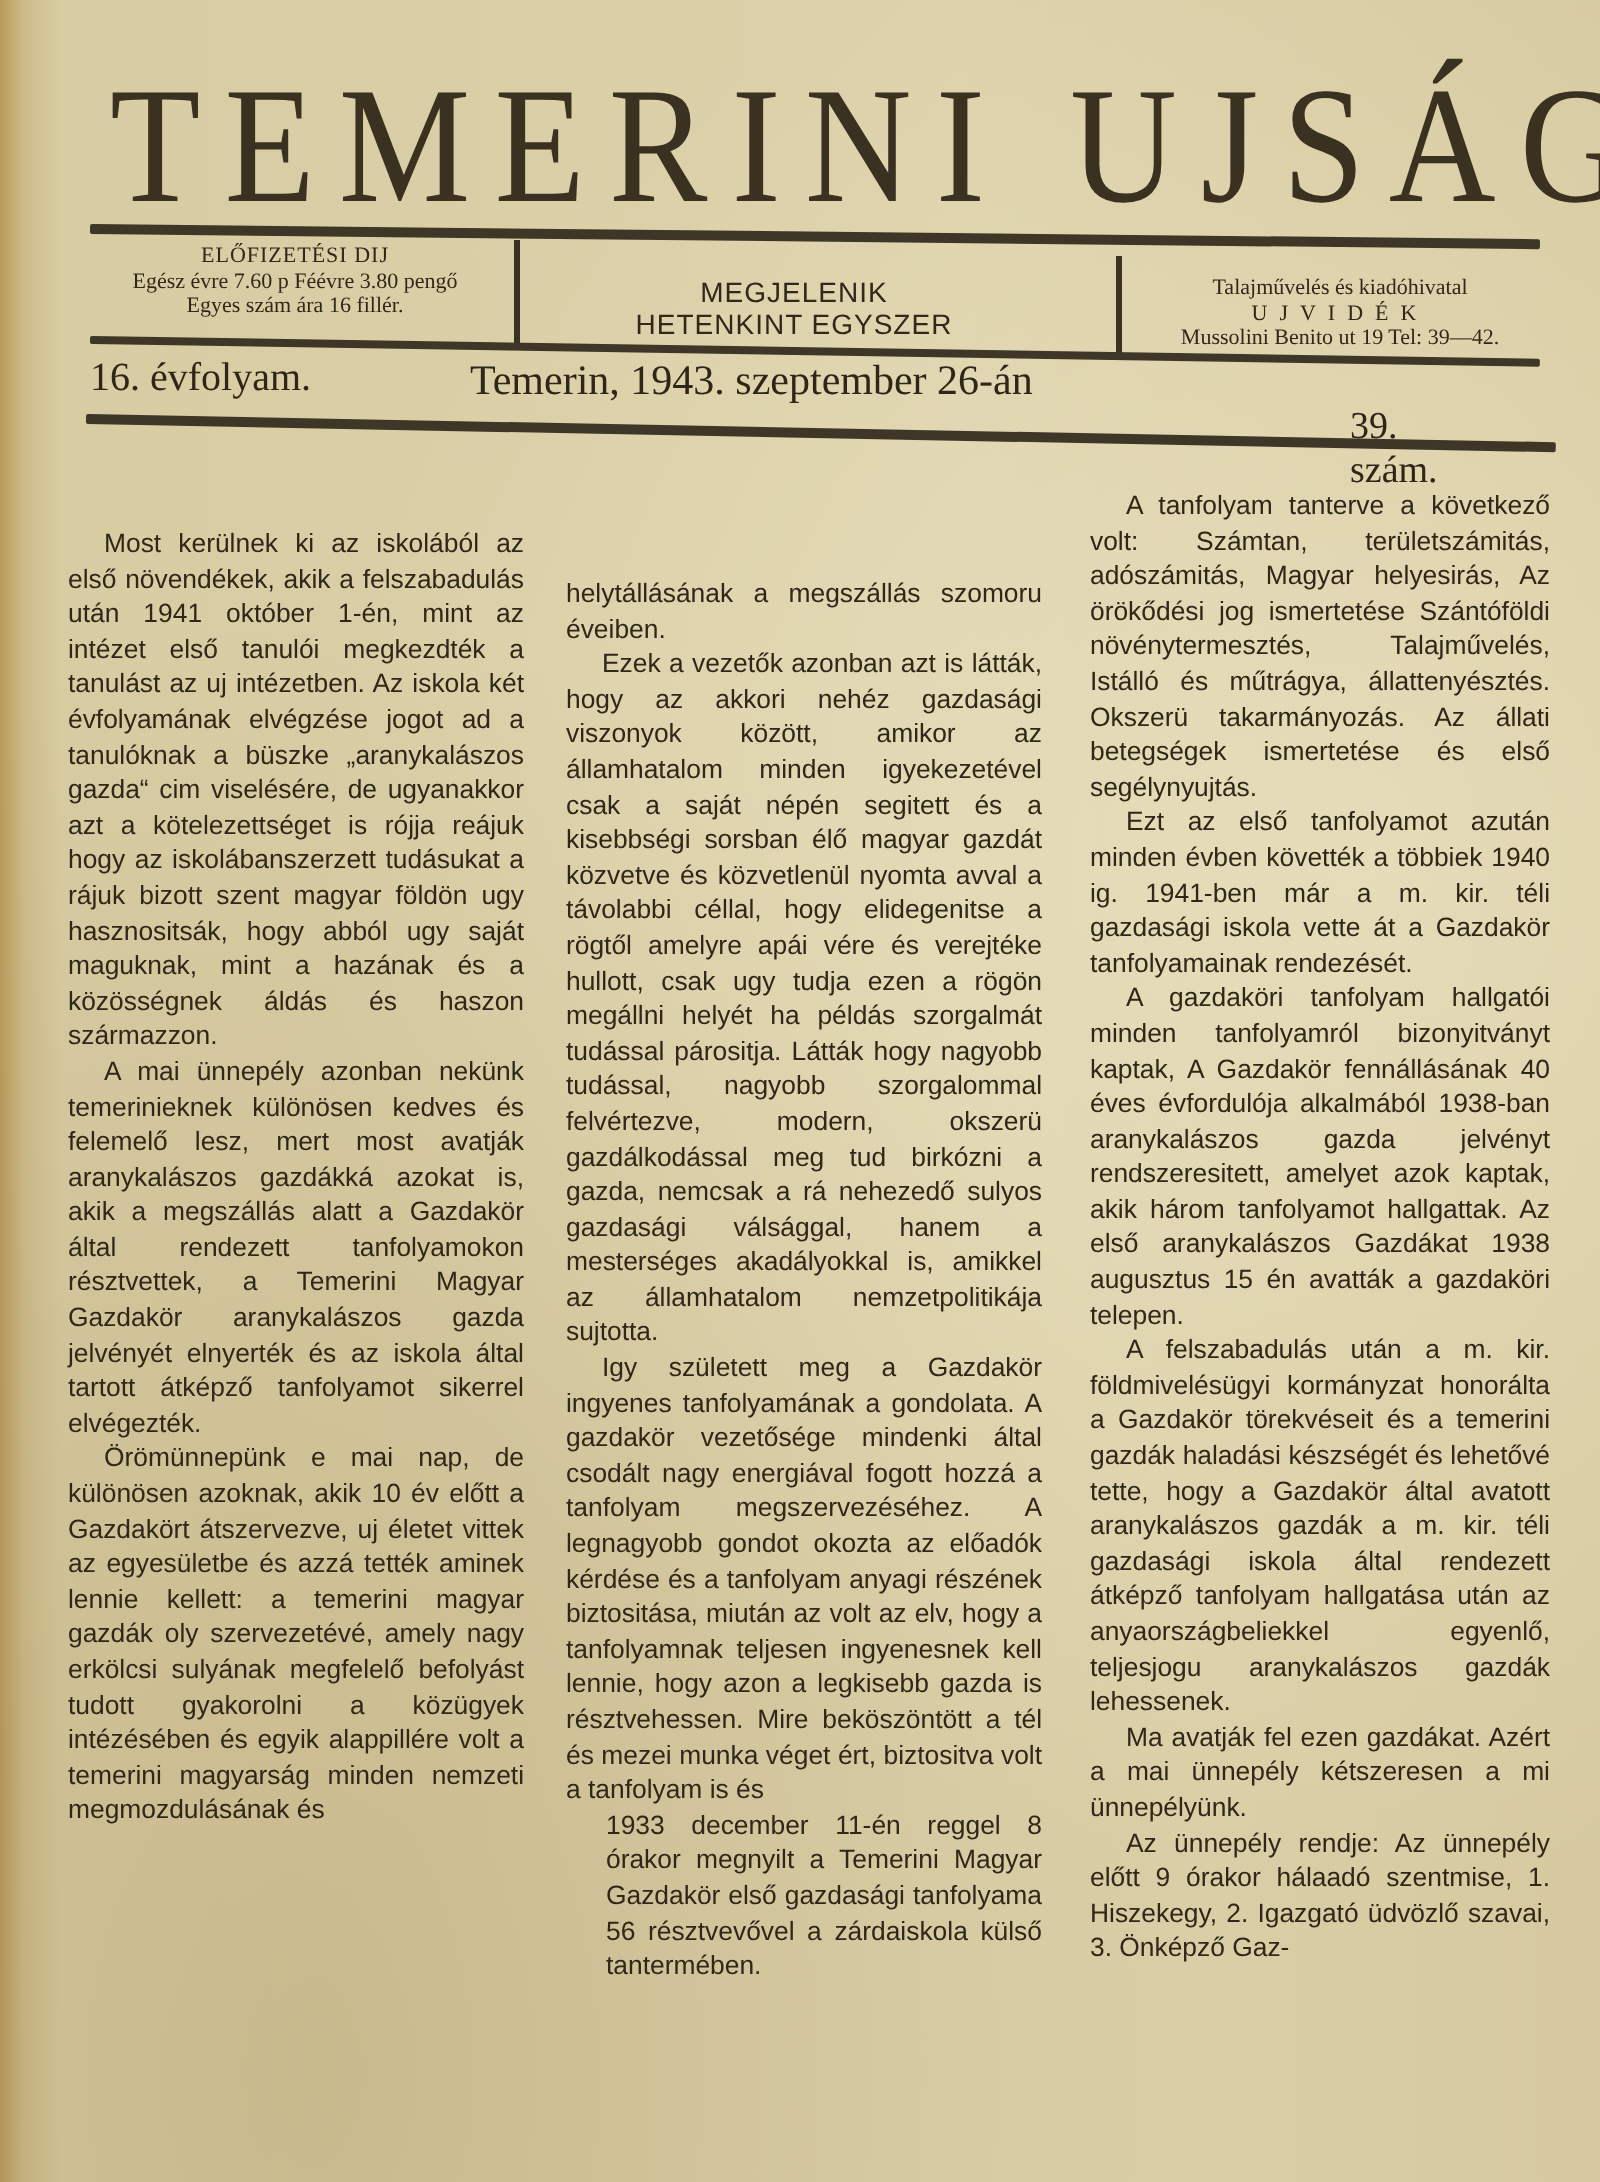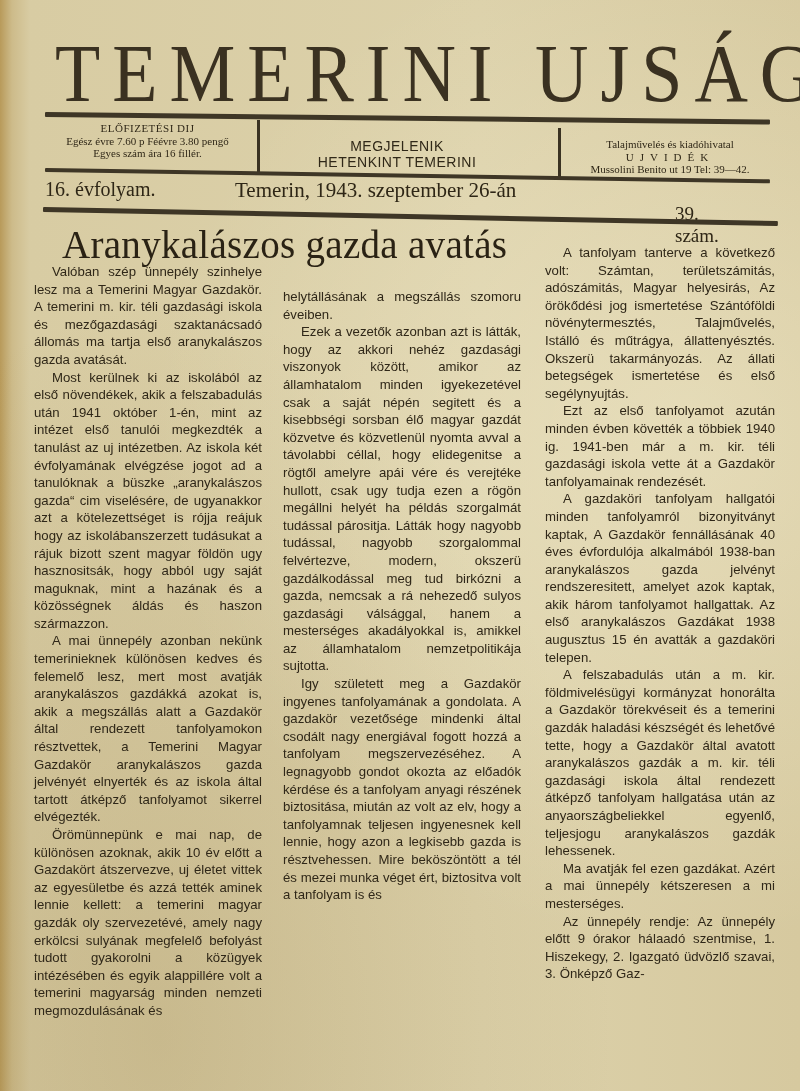--- a/index.html
+++ b/index.html
@@ -68,55 +68,54 @@
 
   <div class="info-box info-left">
     <div class="hdr">ELŐFIZETÉSI DIJ</div>
     <div>Egész évre 7.60 p  Féévre 3.80 pengő</div>
     <div>Egyes szám ára 16 fillér.</div>
   </div>
   <div class="vline" style="left:257px; top:120px; height:52px;"></div>
 
   <div class="info-box info-mid">
     <div>MEGJELENIK</div>
-    <div>HETENKINT TEMERINI</div>
+    <div>HETENKINT EGYSZER</div>
   </div>
   <div class="vline" style="left:558px; top:128px; height:52px;"></div>
 
   <div class="info-box info-right">
     <div>Talajművelés és kiadóhivatal</div>
     <div class="city">UJVIDÉK</div>
     <div>Mussolini Benito ut 19   Tel: 39—42.</div>
   </div>
 
   <div class="rule thin" style="left:45px; top:168px; width:725px; transform:rotate(0.9deg); transform-origin:left;"></div>
 
   <div class="date-row vol">16. évfolyam.</div>
   <div class="date-row date">Temerin, 1943. szeptember 26-án</div>
   <div class="date-row num">39. szám.</div>
 
   <div class="rule" style="left:43px; top:207px; width:735px; transform:rotate(1.1deg); transform-origin:left;"></div>
 
-  <div class="headline">Aranykalászos gazda avatás</div>
 
   <div class="col col1">
-    <p>Valóban szép ünnepély szinhelye lesz ma a Temerini Magyar Gazdakör. A temerini m. kir. téli gazdasági iskola és mezőgazdasági szaktanácsadó állomás ma tartja első aranykalászos gazda avatását.</p>
     <p>Most kerülnek ki az iskolából az első növendékek, akik a felszabadulás után 1941 október 1-én, mint az intézet első tanulói megkezdték a tanulást az uj intézetben. Az iskola két évfolyamának elvégzése jogot ad a tanulóknak a büszke „aranykalászos gazda“ cim viselésére, de ugyanakkor azt a kötelezettséget is rójja reájuk hogy az iskolábanszerzett tudásukat a rájuk bizott szent magyar földön ugy hasznositsák, hogy abból ugy saját maguknak, mint a hazának és a közösségnek áldás és haszon származzon.</p>
     <p>A mai ünnepély azonban nekünk temerinieknek különösen kedves és felemelő lesz, mert most avatják aranykalászos gazdákká azokat is, akik a megszállás alatt a Gazdakör által rendezett tanfolyamokon résztvettek, a Temerini Magyar Gazdakör aranykalászos gazda jelvényét elnyerték és az iskola által tartott átképző tanfolyamot sikerrel elvégezték.</p>
     <p>Örömünnepünk e mai nap, de különösen azoknak, akik 10 év előtt a Gazdakört átszervezve, uj életet vittek az egyesületbe és azzá tették aminek lennie kellett: a temerini magyar gazdák oly szervezetévé, amely nagy erkölcsi sulyának megfelelő befolyást tudott gyakorolni a közügyek intézésében és egyik alappillére volt a temerini magyarság minden nemzeti megmozdulásának és</p>
   </div>
 
   <div class="col col2">
     <p class="cont">helytállásának a megszállás szomoru éveiben.</p>
     <p>Ezek a vezetők azonban azt is látták, hogy az akkori nehéz gazdasági viszonyok között, amikor az államhatalom minden igyekezetével csak a saját népén segitett és a kisebbségi sorsban élő magyar gazdát közvetve és közvetlenül nyomta avval a távolabbi céllal, hogy elidegenitse a rögtől amelyre apái vére és verejtéke hullott, csak ugy tudja ezen a rögön megállni helyét ha példás szorgalmát tudással párositja. Látták hogy nagyobb tudással, nagyobb szorgalommal felvértezve, modern, okszerü gazdálkodással meg tud birkózni a gazda, nemcsak a rá nehezedő sulyos gazdasági válsággal, hanem a mesterséges akadályokkal is, amikkel az államhatalom nemzetpolitikája sujtotta.</p>
     <p>Igy született meg a Gazdakör ingyenes tanfolyamának a gondolata. A gazdakör vezetősége mindenki által csodált nagy energiával fogott hozzá a tanfolyam megszervezéséhez. A legnagyobb gondot okozta az előadók kérdése és a tanfolyam anyagi részének biztositása, miután az volt az elv, hogy a tanfolyamnak teljesen ingyenesnek kell lennie, hogy azon a legkisebb gazda is résztvehessen. Mire beköszöntött a tél és mezei munka véget ért, biztositva volt a tanfolyam is és</p>
+    <p class="indented">1933 december 11-én reggel 8 órakor megnyilt a Temerini Magyar Gazdakör első gazdasági tanfolyama 56 résztvevővel a zárdaiskola külső tantermében.</p>
   </div>
 
   <div class="col col3">
     <p>A tanfolyam tanterve a következő volt: Számtan, területszámitás, adószámitás, Magyar helyesirás, Az örökődési jog ismertetése Szántóföldi növénytermesztés, Talajművelés, Istálló és műtrágya, állattenyésztés. Okszerü takarmányozás. Az állati betegségek ismertetése és első segélynyujtás.</p>
     <p>Ezt az első tanfolyamot azután minden évben követték a többiek 1940 ig. 1941-ben már a m. kir. téli gazdasági iskola vette át a Gazdakör tanfolyamainak rendezését.</p>
     <p>A gazdaköri tanfolyam hallgatói minden tanfolyamról bizonyitványt kaptak, A Gazdakör fennállásának 40 éves évfordulója alkalmából 1938-ban aranykalászos gazda jelvényt rendszeresitett, amelyet azok kaptak, akik három tanfolyamot hallgattak. Az első aranykalászos Gazdákat 1938 augusztus 15 én avatták a gazdaköri telepen.</p>
     <p>A felszabadulás után a m. kir. földmivelésügyi kormányzat honorálta a Gazdakör törekvéseit és a temerini gazdák haladási készségét és lehetővé tette, hogy a Gazdakör által avatott aranykalászos gazdák a m. kir. téli gazdasági iskola által rendezett átképző tanfolyam hallgatása után az anyaországbeliekkel egyenlő, teljesjogu aranykalászos gazdák lehessenek.</p>
-    <p>Ma avatják fel ezen gazdákat. Azért a mai ünnepély kétszeresen a mi mesterséges.</p>
+    <p>Ma avatják fel ezen gazdákat. Azért a mai ünnepély kétszeresen a mi ünnepélyünk.</p>
     <p>Az ünnepély rendje: Az ünnepély előtt 9 órakor hálaadó szentmise, 1. Hiszekegy, 2. Igazgató üdvözlő szavai, 3. Önképző Gaz-</p>
   </div>
 
 </div>
 
 </body></html>

